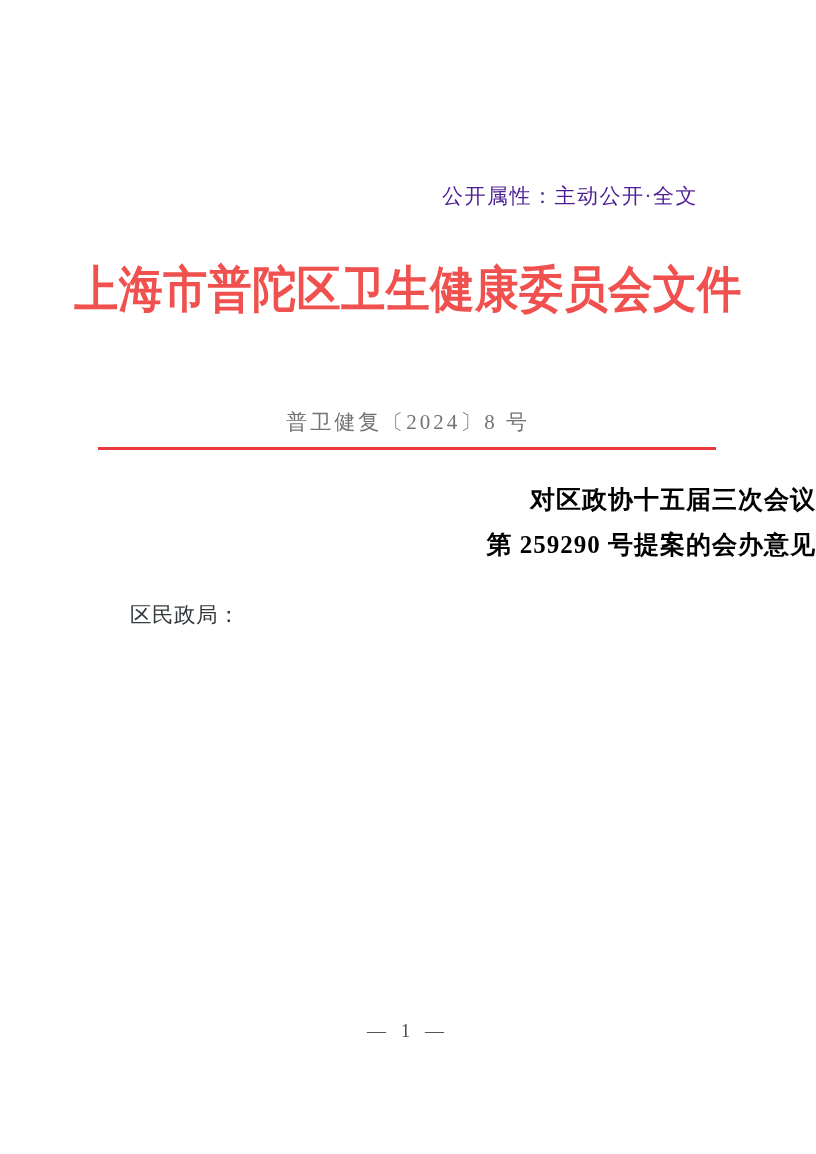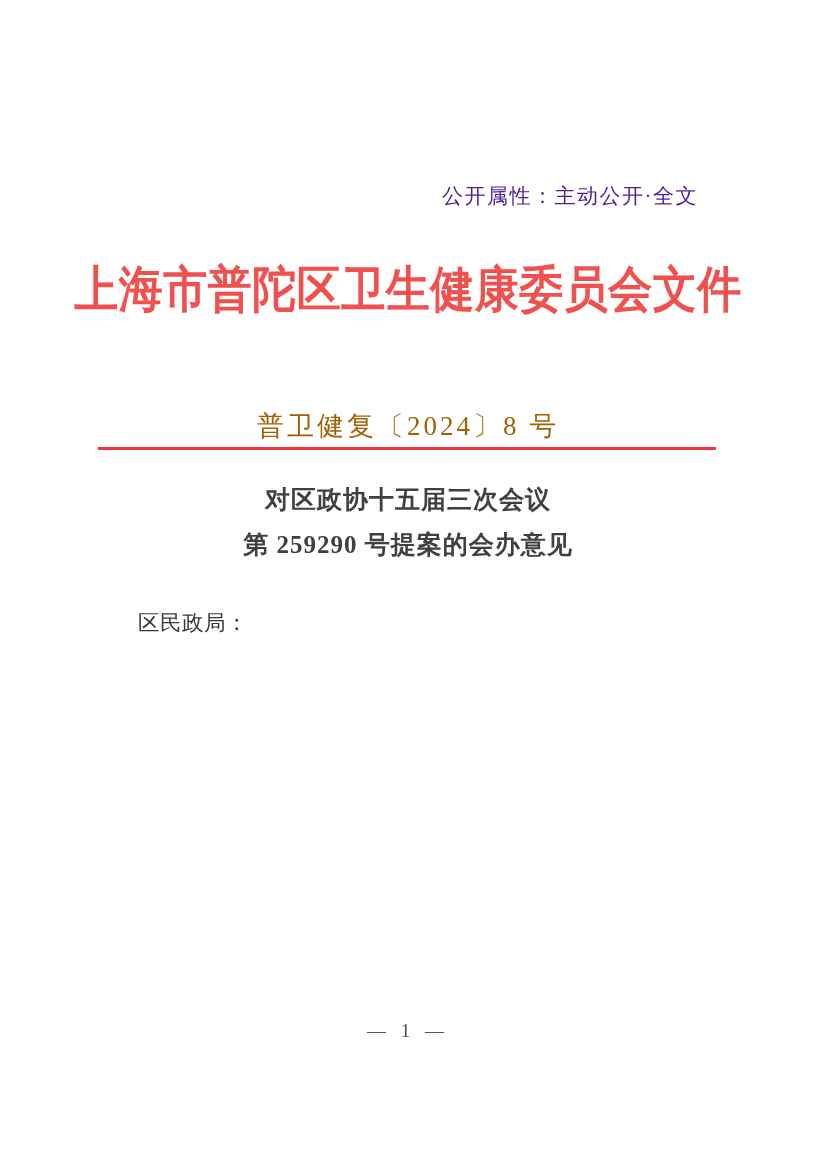--- a/index.html
+++ b/index.html
@@ -42,56 +42,56 @@
     color: var(--header_red);
     transform: scaleY(1.12);
     transform-origin: center top;
   }
   .doc-number {
     position: absolute;
     top: 408px;
     left: 0;
     width: 100%;
     text-align: center;
-    font-size: 27px;
+    font-size: 21px;
     letter-spacing: 3px;
-    color: #a16207;
+    color: #737373;
   }
   .red-line {
     position: absolute;
     top: 447px;
     left: 98px;
     width: 618px;
     height: 3px;
     background: var(--divider_red);
   }
   .doc-title {
     position: absolute;
     top: 477px;
     left: 0;
     width: 100%;
-    text-align: center;
+    text-align: right;
     font-size: 25px;
     line-height: 45px;
     font-weight: bold;
     letter-spacing: 1px;
-    color: #404040;
+    color: #000000;
   }
   .body-text {
     position: absolute;
     top: 589px;
     left: 122px;
     width: 578px;
     font-size: 21.5px;
     line-height: 37.6px;
     text-align: justify;
     letter-spacing: 0.5px;
     color: var(--body_text);
   }
-  .body-text p { margin: 16px; }
+  .body-text p { margin: 8px; }
   .body-text p.indent { text-indent: 2em; }
   .bold-run { font-weight: bold; }
   .page-number {
     position: absolute;
     top: 1020px;
     left: 0;
     width: 100%;
     text-align: center;
     font-size: 19px;
     letter-spacing: 5px;

